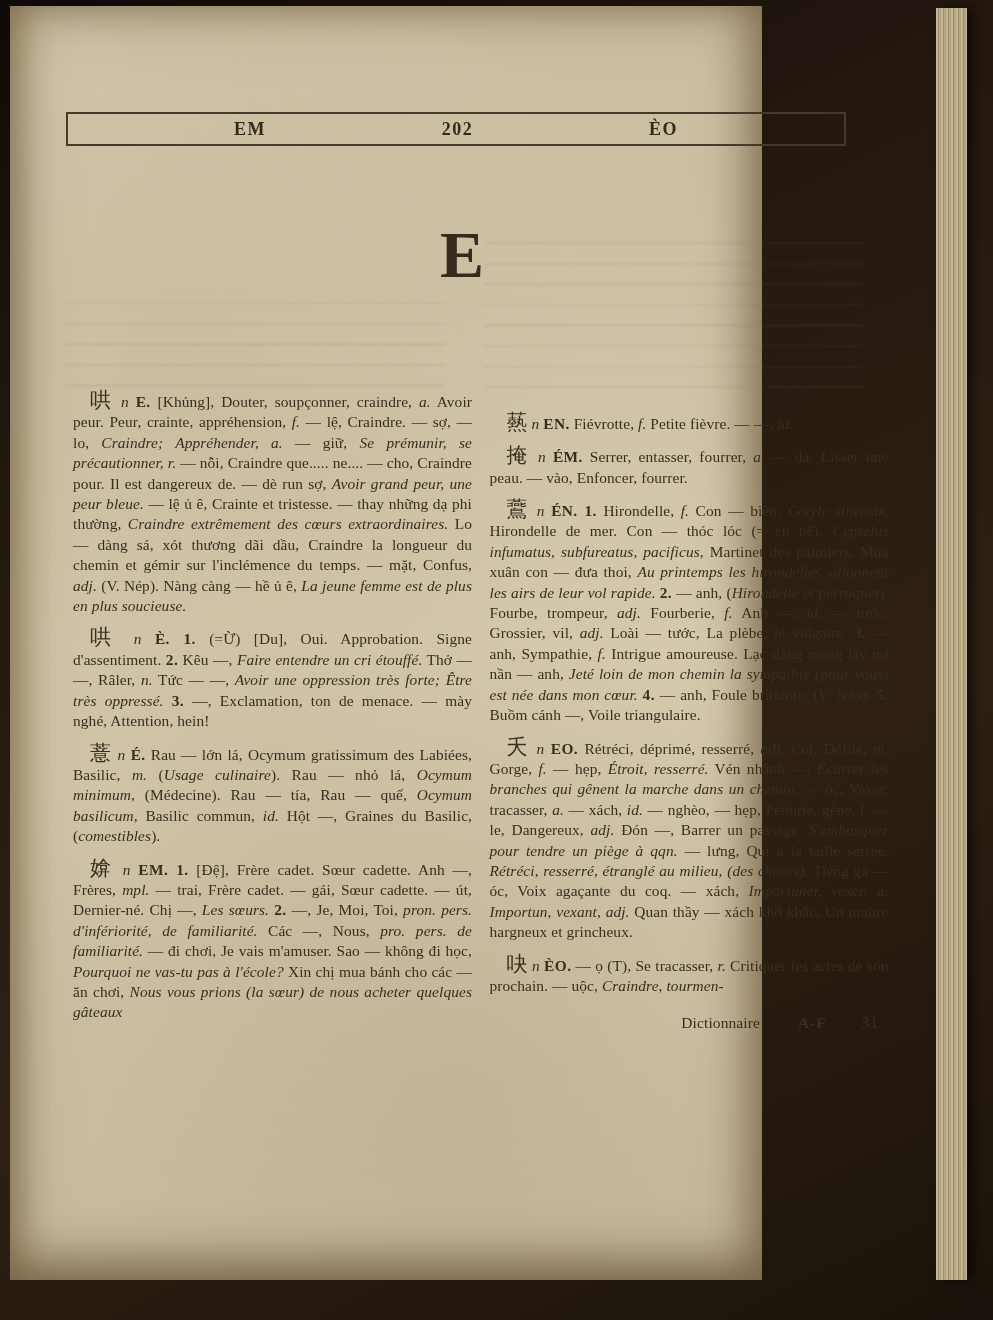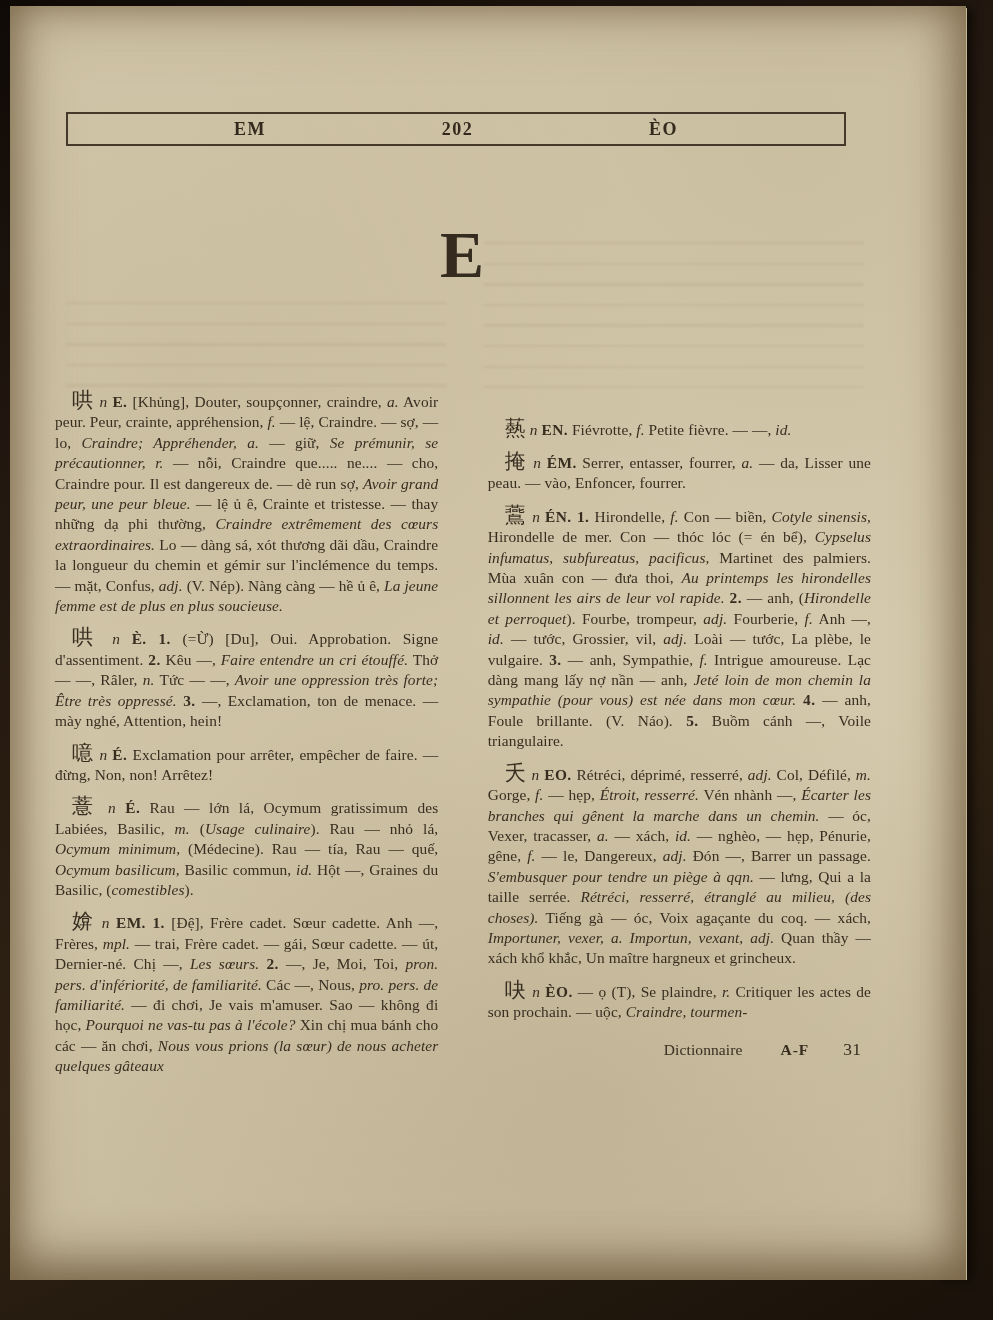--- a/index.html
+++ b/index.html
@@ -31,21 +31,21 @@
       #c4b692 0px, #c4b692 2px,
       #9c8d68 2px, #9c8d68 3px,
       #b3a580 3px, #b3a580 5px);
     box-shadow: 6px 0 10px rgba(0,0,0,.55);
   }
   
   .page {
     position: absolute;
     left: 10px;
     top: 6px;
-    width: 956px;
+    width: 752px;
     height: 1274px;
     background: linear-gradient(180deg, #d2c7ab 0%, #d6cbaf 50%, #c8bc9e 100%);
     box-shadow:
       inset 0 0 70px rgba(96,74,42,.38),
       inset -18px 0 36px rgba(96,74,42,.30),
       inset 0 -24px 42px rgba(80,60,34,.36),
       inset 14px 0 26px rgba(96,74,42,.22);
   }
   .grain {
     position: absolute;
@@ -96,26 +96,26 @@
     width: 812px;
     text-align: center;
     font-size: 66px;
     line-height: 1;
     font-weight: bold;
     color: #352c1f;
   }
   
   .columns {
     position: absolute;
-    left: 45px;
+    left: 63px;
     top: 384px;
     width: 816px;
     display: flex;
-    align-items: center;
-    gap: 16px;
+    align-items: flex-end;
+    gap: 0;
   }
   .col {
     width: 399px;
     font-size: 15.4px;
     line-height: 20.4px;
     color: #372e20;
     text-align: justify;
     letter-spacing: .1px;
   }
   .col-divider {
@@ -159,31 +159,30 @@
     <span>202</span>
     <span>ÈO</span>
   </div>
 
   <div class="section-letter">E</div>
 
   <div class="columns">
     <div class="col">
       <p class="entry"><span class="sg-c">哄</span><span class="sg-i"> n </span><span class="sg-b">E.</span><span> [Khủng], Douter, soupçonner, craindre, </span><span class="sg-i">a.</span><span> Avoir peur. Peur, crainte, appréhension, </span><span class="sg-i">f.</span><span> — lệ, Craindre. — sợ, — lo, </span><span class="sg-i">Craindre; Appréhender, a.</span><span> — giữ, </span><span class="sg-i">Se prémunir, se précautionner, r.</span><span> — nỗi, Craindre que..... ne.... — cho, Craindre pour. Il est dangereux de. — dè run sợ, </span><span class="sg-i">Avoir grand peur, une peur bleue.</span><span> — lệ ủ ê, Crainte et tristesse. — thay những dạ phi thường, </span><span class="sg-i">Craindre extrêmement des cœurs extraordinaires.</span><span> Lo — dàng sá, xót thương dãi dầu, Craindre la longueur du chemin et gémir sur l'inclémence du temps. — mặt, Confus, </span><span class="sg-i">adj.</span><span> (V. Nép). Nàng càng — hề ủ ê, </span><span class="sg-i">La jeune femme est de plus en plus soucieuse.</span></p>
       <p class="entry"><span class="sg-c">哄</span><span class="sg-i"> n </span><span class="sg-b">È. 1.</span><span> (=Ừ) [Du], Oui. Approbation. Signe d'assentiment. </span><span class="sg-b">2.</span><span> Kêu —, </span><span class="sg-i">Faire entendre un cri étouffé.</span><span> Thở — —, Râler, </span><span class="sg-i">n.</span><span> Tức — —, </span><span class="sg-i">Avoir une oppression très forte; Être très oppressé.</span><span> </span><span class="sg-b">3.</span><span> —, Exclamation, ton de menace. — mày nghé, Attention, hein!</span></p>
-      <p class="entry"><span class="sg-c">噫</span><span class="sg-i"> n </span><span class="sg-b">É.</span><span> Exclamation pour arrêter, empêcher de faire. — đừng, Non, non! Arrêtez!</span></p>
       <p class="entry"><span class="sg-c">薏</span><span class="sg-i"> n </span><span class="sg-b">É.</span><span> Rau — lớn lá, Ocymum gratissimum des Labiées, Basilic, </span><span class="sg-i">m.</span><span> (</span><span class="sg-i">Usage culinaire</span><span>). Rau — nhỏ lá, </span><span class="sg-i">Ocymum minimum,</span><span> (Médecine). Rau — tía, Rau — quế, </span><span class="sg-i">Ocymum basilicum,</span><span> Basilic commun, </span><span class="sg-i">id.</span><span> Hột —, Graines du Basilic, (</span><span class="sg-i">comestibles</span><span>).</span></p>
       <p class="entry"><span class="sg-c">媕</span><span class="sg-i"> n </span><span class="sg-b">EM. 1.</span><span> [Đệ], Frère cadet. Sœur cadette. Anh —, Frères, </span><span class="sg-i">mpl.</span><span> — trai, Frère cadet. — gái, Sœur cadette. — út, Dernier-né. Chị —, </span><span class="sg-i">Les sœurs.</span><span> </span><span class="sg-b">2.</span><span> —, Je, Moi, Toi, </span><span class="sg-i">pron. pers. d'infériorité, de familiarité.</span><span> Các —, Nous, </span><span class="sg-i">pro. pers. de familiarité.</span><span> — đi chơi, Je vais m'amuser. Sao — không đi học, </span><span class="sg-i">Pourquoi ne vas-tu pas à l'école?</span><span> Xin chị mua bánh cho các — ăn chơi, </span><span class="sg-i">Nous vous prions (la sœur) de nous acheter quelques gâteaux</span></p>
     </div>
     <div class="col-divider"></div>
     <div class="col">
       <p class="entry"><span class="sg-c">爇</span><span class="sg-i"> n </span><span class="sg-b">EN.</span><span> Fiévrotte, </span><span class="sg-i">f.</span><span> Petite fièvre. — —, </span><span class="sg-i">id.</span></p>
       <p class="entry"><span class="sg-c">掩</span><span class="sg-i"> n </span><span class="sg-b">ÉM.</span><span> Serrer, entasser, fourrer, </span><span class="sg-i">a.</span><span> — da, Lisser une peau. — vào, Enfoncer, fourrer.</span></p>
       <p class="entry"><span class="sg-c">鷰</span><span class="sg-i"> n </span><span class="sg-b">ÉN. 1.</span><span> Hirondelle, </span><span class="sg-i">f.</span><span> Con — biền, </span><span class="sg-i">Cotyle sinensis,</span><span> Hirondelle de mer. Con — thóc lóc (= én bể), </span><span class="sg-i">Cypselus infumatus, subfureatus, pacificus,</span><span> Martinet des palmiers. Mùa xuân con — đưa thoi, </span><span class="sg-i">Au printemps les hirondelles sillonnent les airs de leur vol rapide.</span><span> </span><span class="sg-b">2.</span><span> — anh, (</span><span class="sg-i">Hirondelle et perroquet</span><span>). Fourbe, trompeur, </span><span class="sg-i">adj.</span><span> Fourberie, </span><span class="sg-i">f.</span><span> Anh —, </span><span class="sg-i">id.</span><span> — tước, Grossier, vil, </span><span class="sg-i">adj.</span><span> Loài — tước, La plèbe, le vulgaire. </span><span class="sg-b">3.</span><span> — anh, Sympathie, </span><span class="sg-i">f.</span><span> Intrigue amoureuse. Lạc dàng mang lấy nợ nần — anh, </span><span class="sg-i">Jeté loin de mon chemin la sympathie (pour vous) est née dans mon cœur.</span><span> </span><span class="sg-b">4.</span><span> — anh, Foule brillante. (V. Náo). </span><span class="sg-b">5.</span><span> Buồm cánh —, Voile triangulaire.</span></p>
       <p class="entry"><span class="sg-c">夭</span><span class="sg-i"> n </span><span class="sg-b">EO.</span><span> Rétréci, déprimé, resserré, </span><span class="sg-i">adj.</span><span> Col, Défilé, </span><span class="sg-i">m.</span><span> Gorge, </span><span class="sg-i">f.</span><span> — hẹp, </span><span class="sg-i">Étroit, resserré.</span><span> Vén nhành —, </span><span class="sg-i">Écarter les branches qui gênent la marche dans un chemin.</span><span> — óc, Vexer, tracasser, </span><span class="sg-i">a.</span><span> — xách, </span><span class="sg-i">id.</span><span> — nghèo, — hẹp, Pénurie, gêne, </span><span class="sg-i">f.</span><span> — le, Dangereux, </span><span class="sg-i">adj.</span><span> Đón —, Barrer un passage. </span><span class="sg-i">S'embusquer pour tendre un piège à qqn.</span><span> — lưng, Qui a la taille serrée. </span><span class="sg-i">Rétréci, resserré, étranglé au milieu, (des choses).</span><span> Tiếng gà — óc, Voix agaçante du coq. — xách, </span><span class="sg-i">Importuner, vexer, a. Importun, vexant, adj.</span><span> Quan thầy — xách khổ khắc, Un maître hargneux et grincheux.</span></p>
-      <p class="entry"><span class="sg-c">吷</span><span class="sg-i"> n </span><span class="sg-b">ÈO.</span><span> — ọ (T), Se plaindre, </span><span class="sg-i">r.</span><span> Critiquer les actes de son prochain. — uộc, </span><span class="sg-i">Craindre, tourmen-</span></p>
+      <p class="entry"><span class="sg-c">吷</span><span class="sg-i"> n </span><span class="sg-b">ÈO.</span><span> — ọ (T), Se tracasser, </span><span class="sg-i">r.</span><span> Critiquer les actes de son prochain. — uộc, </span><span class="sg-i">Craindre, tourmen-</span></p>
       <div class="footer">
         <span class="label">Dictionnaire</span>
         <span class="volume">A-F</span>
         <span class="pageno">31</span>
       </div>
     </div>
   </div>
 </div>
 
 </body></html>

